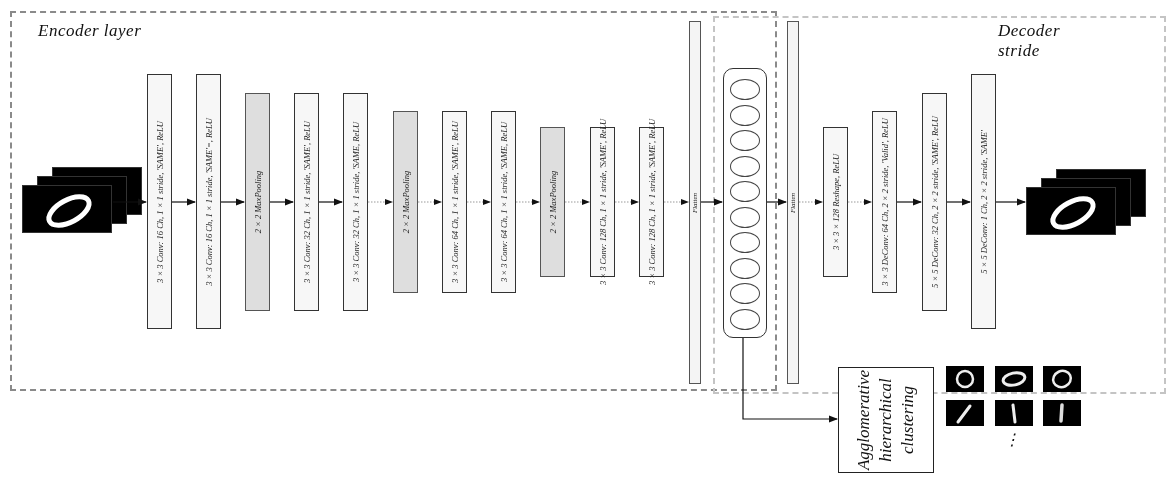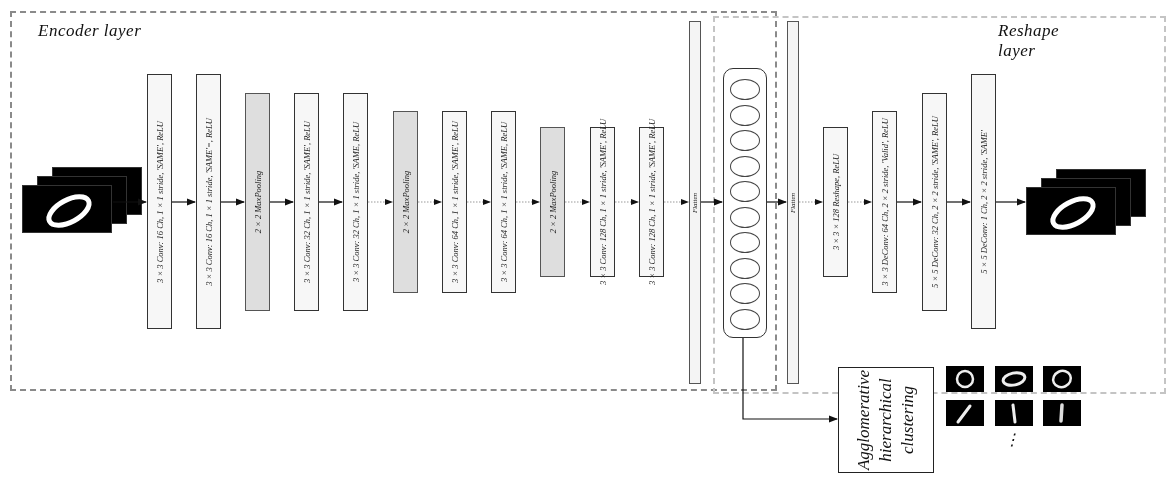--- a/index.html
+++ b/index.html
@@ -32,21 +32,21 @@
 </style>
 </head>
 <body>
 
 <div id="canvas">
 
   <div class="dash-box" style="left:10px; top:10px; width:767px; height:380px;"></div>
   <div class="section-title" style="left:38px; top:20px;">Encoder layer</div>
 
   <div class="dash-box light" style="left:713px; top:15px; width:453px; height:378px;"></div>
-  <div class="section-title" style="left:998px; top:20px;">Reshape layer</div>
+  <div class="section-title" style="left:998px; top:20px;">Decoder stride</div>
 
   <div class="img-stack" style="left:22px; top:166px;">
     <div class="mnist" style="left:30px; top:0; width:90px; height:48px;"></div>
     <div class="mnist" style="left:15px; top:9px; width:90px; height:48px;"></div>
     <div class="mnist" style="left:0; top:18px; width:90px; height:48px;">
       <svg width="90" height="48">
         <ellipse cx="46" cy="25" rx="22" ry="11" transform="rotate(-28 46 25)" fill="none" stroke="#fff" stroke-width="5"></ellipse>
       </svg>
     </div>
   </div>

